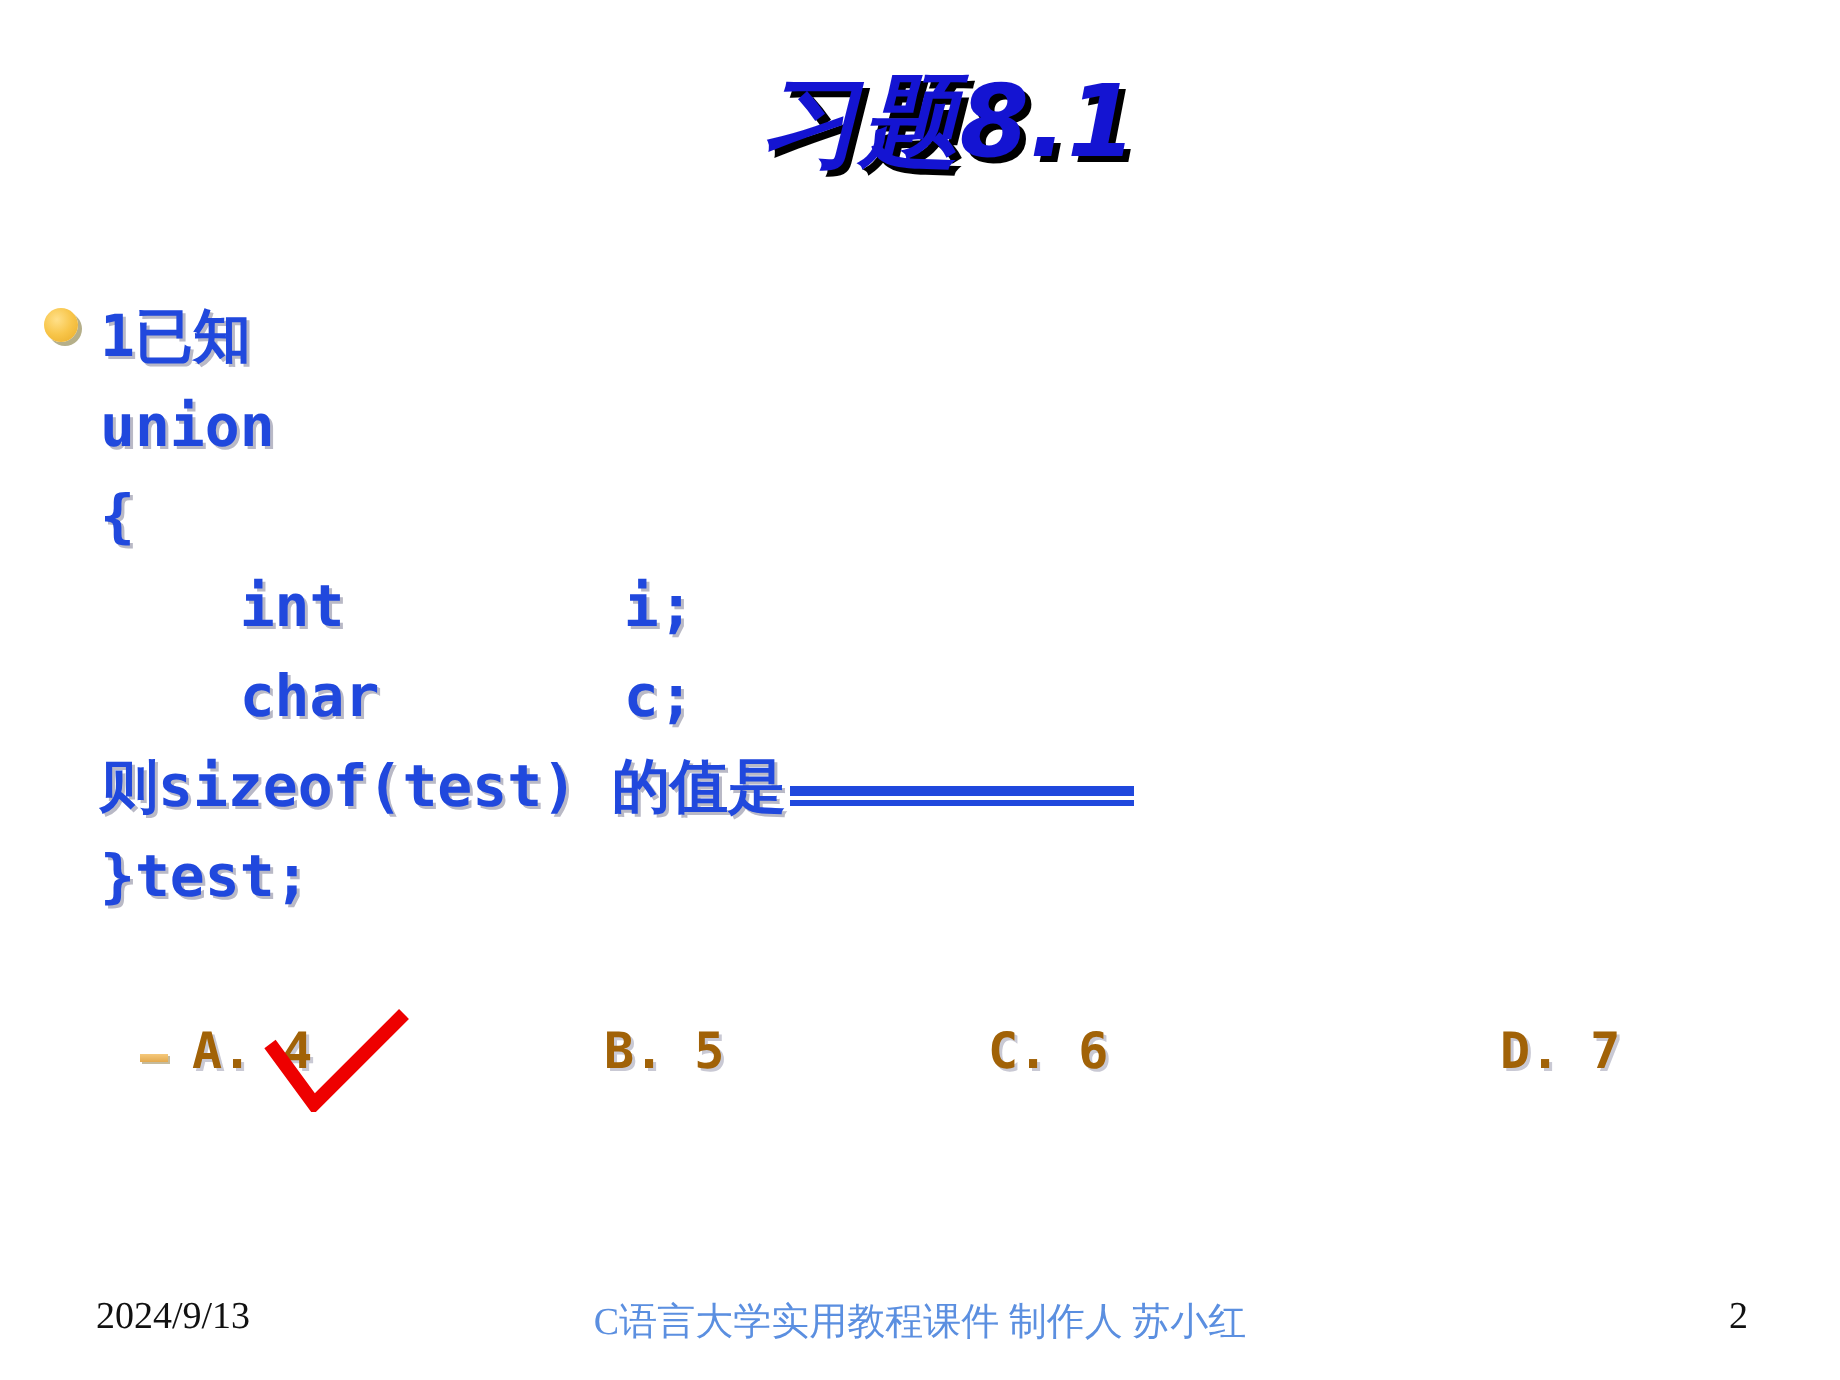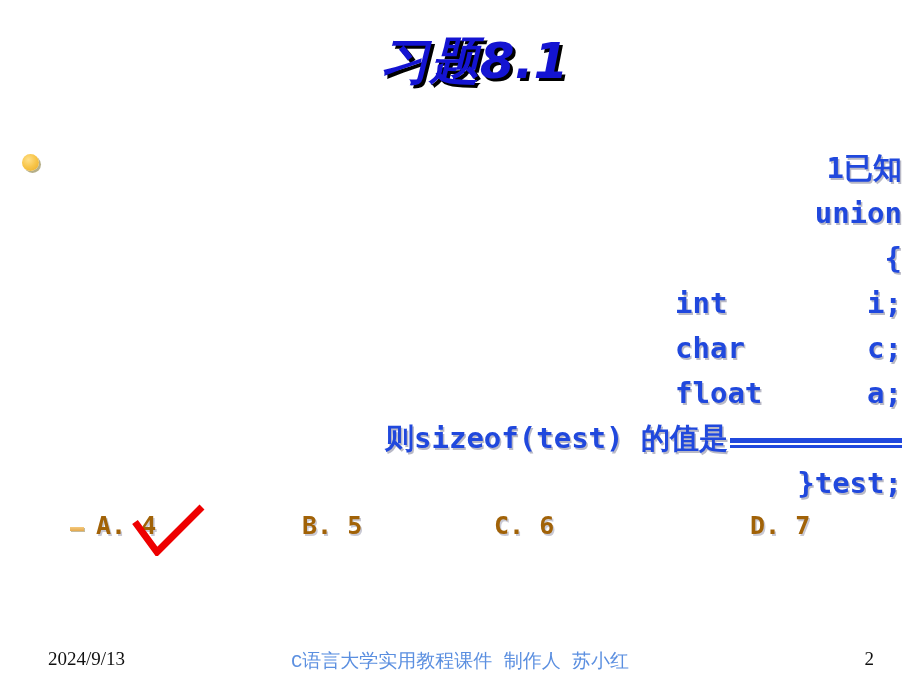--- a/index.html
+++ b/index.html
@@ -38,21 +38,20 @@
     white-space: nowrap;
     line-height: 1.1;
   }
 
   
   .body-block {
     position: absolute;
     left: 22px;
     top: 146px;
     width: 880px;
-    text-align: right;
   }
 
   .bullet-row {
     position: relative;
     display: block;
   }
 
   .bullet-dot {
     position: absolute;
     left: 0px;
@@ -164,21 +163,21 @@
     color: #111111;
     white-space: nowrap;
     text-align: right;
   }
   .footer-center {
     position: absolute;
     left: 0;
     top: 6px;
     width: 920px;
     text-align: center;
-    font-family: Liberation Mono, monospace;
+    font-family: Liberation Serif, serif;
     font-size: 19px;
     color: #5b8fe0;
     white-space: nowrap;
   }
   .footer-page {
     position: absolute;
     right: 46px;
     top: 6px;
     font-family: "Liberation Serif", "DejaVu Serif", serif;
     font-size: 19px;
@@ -195,21 +194,20 @@
   <div class="body-block">
 
     <div class="bullet-row">
       <span class="bullet-dot"></span>
       <div class="code-col">
         <div class="code-line cjk-mix">1已知</div>
         <div class="code-line">union</div>
         <div class="code-line">{</div>
         <div class="code-line">    int        i;</div>
         <div class="code-line">    char       c;</div>
-        <div class="code-line">    float      a;</div>
         <div class="code-line cjk-mix"><span>则sizeof(test) 的值是</span><span class="blank"></span></div>
         <div class="code-line">}test;</div>
       </div>
     </div>
 
   </div>
 
   <div class="options">
     <span class="dash-bullet"></span>
 

